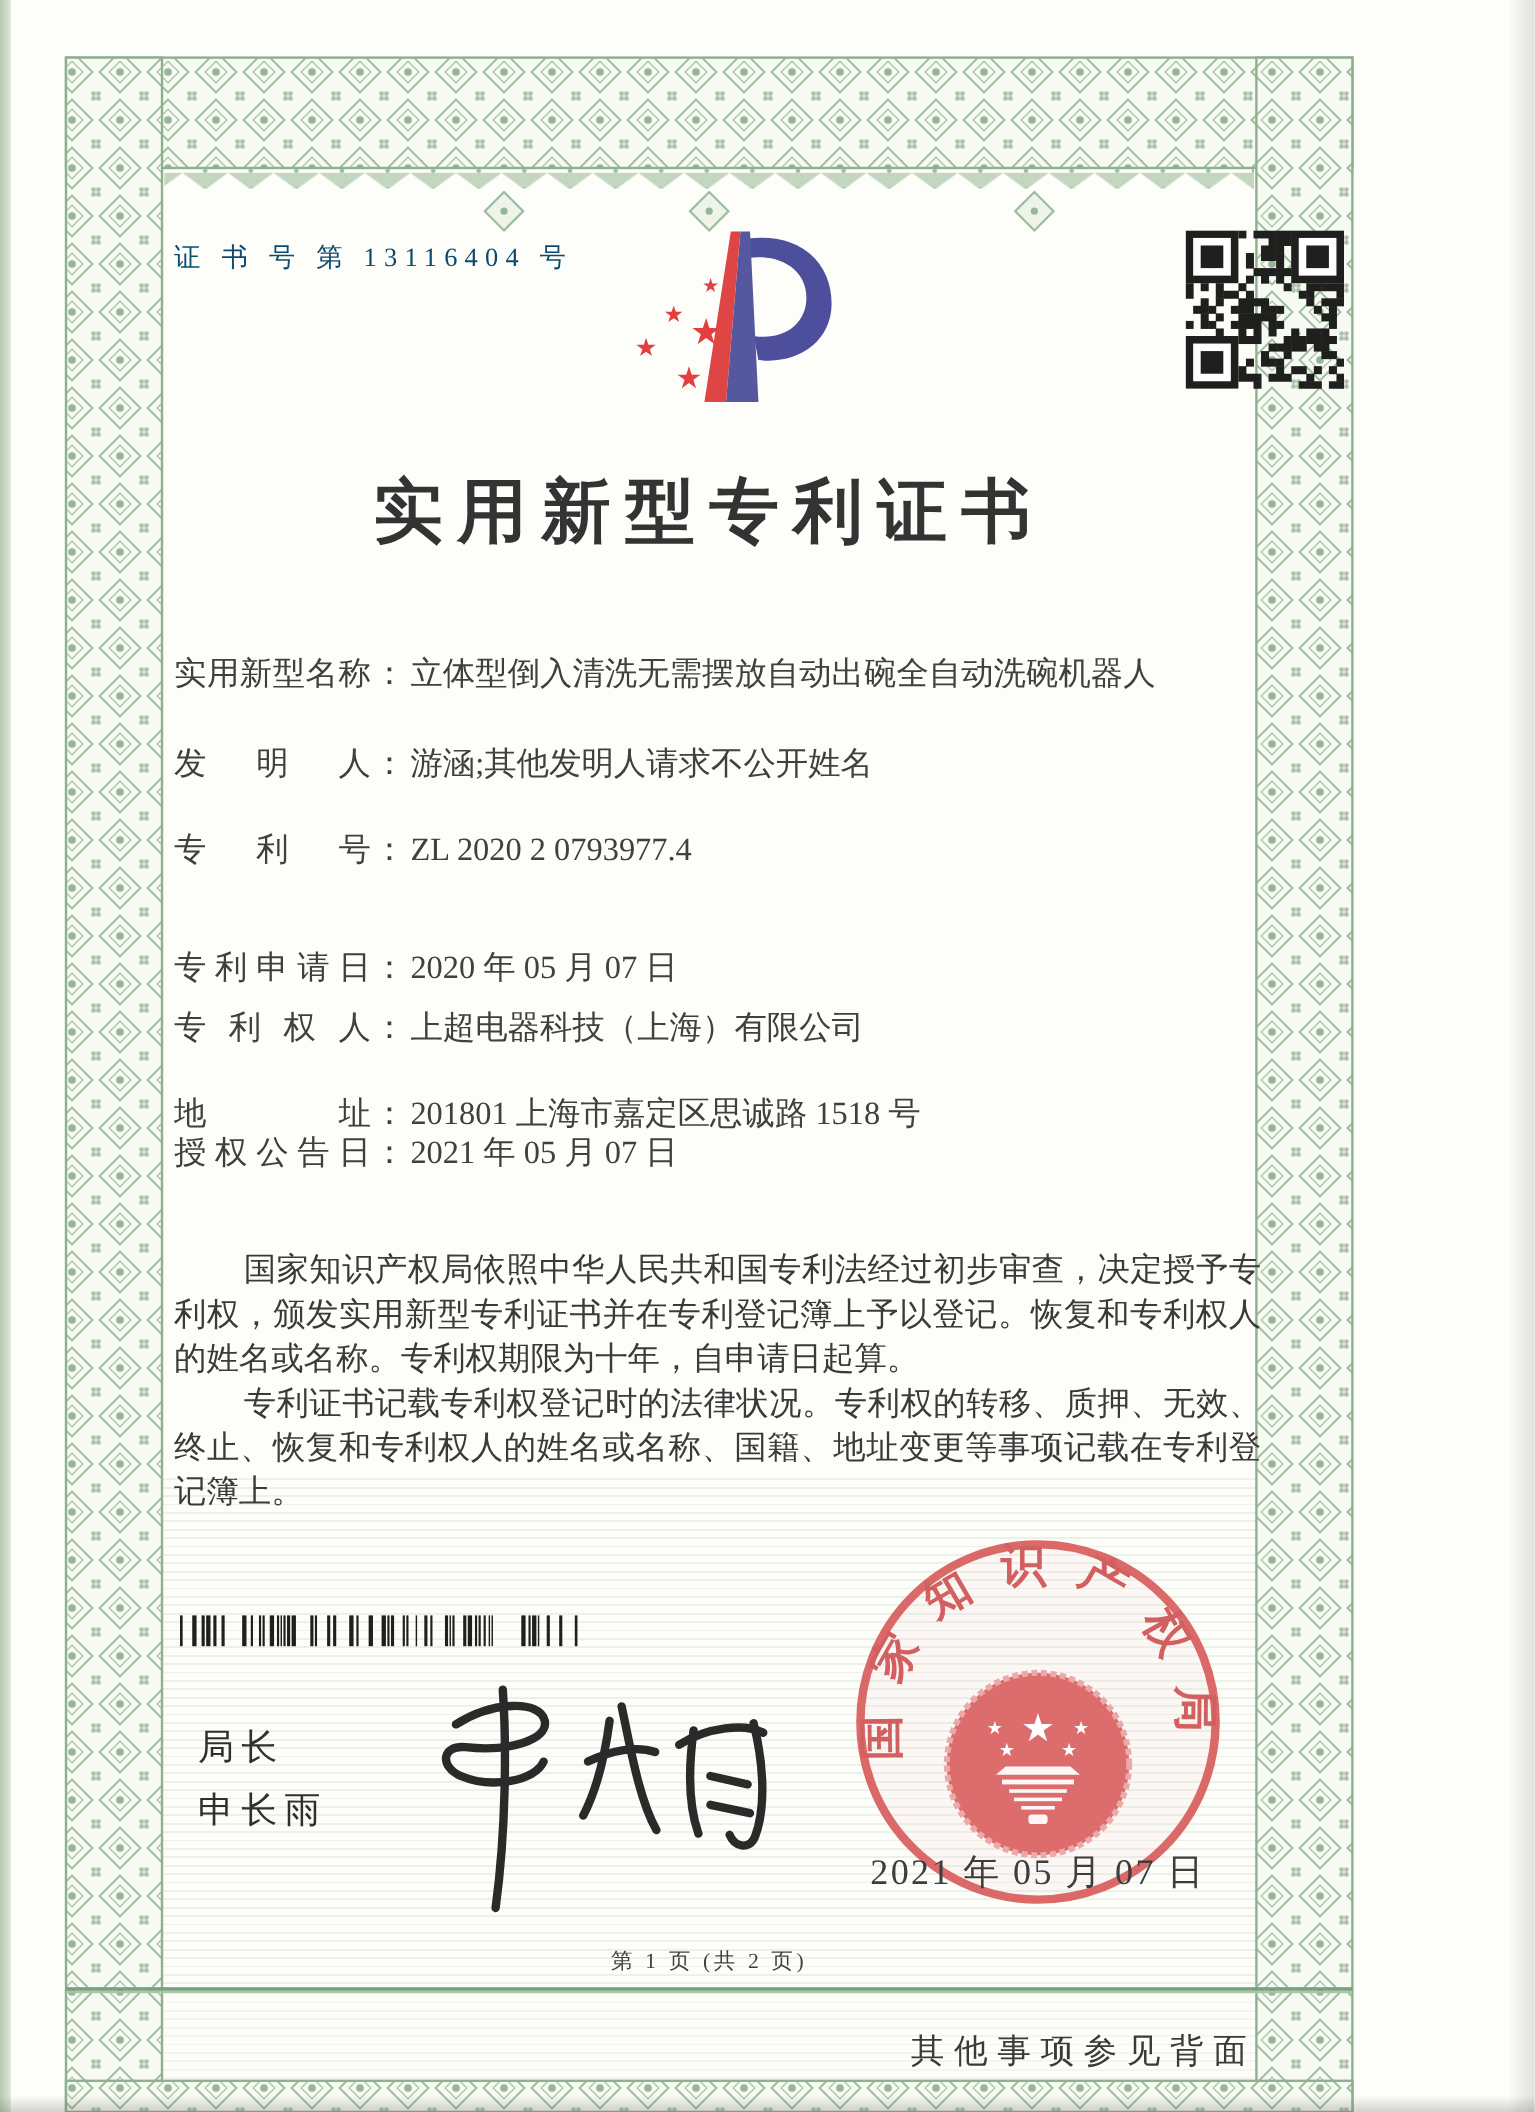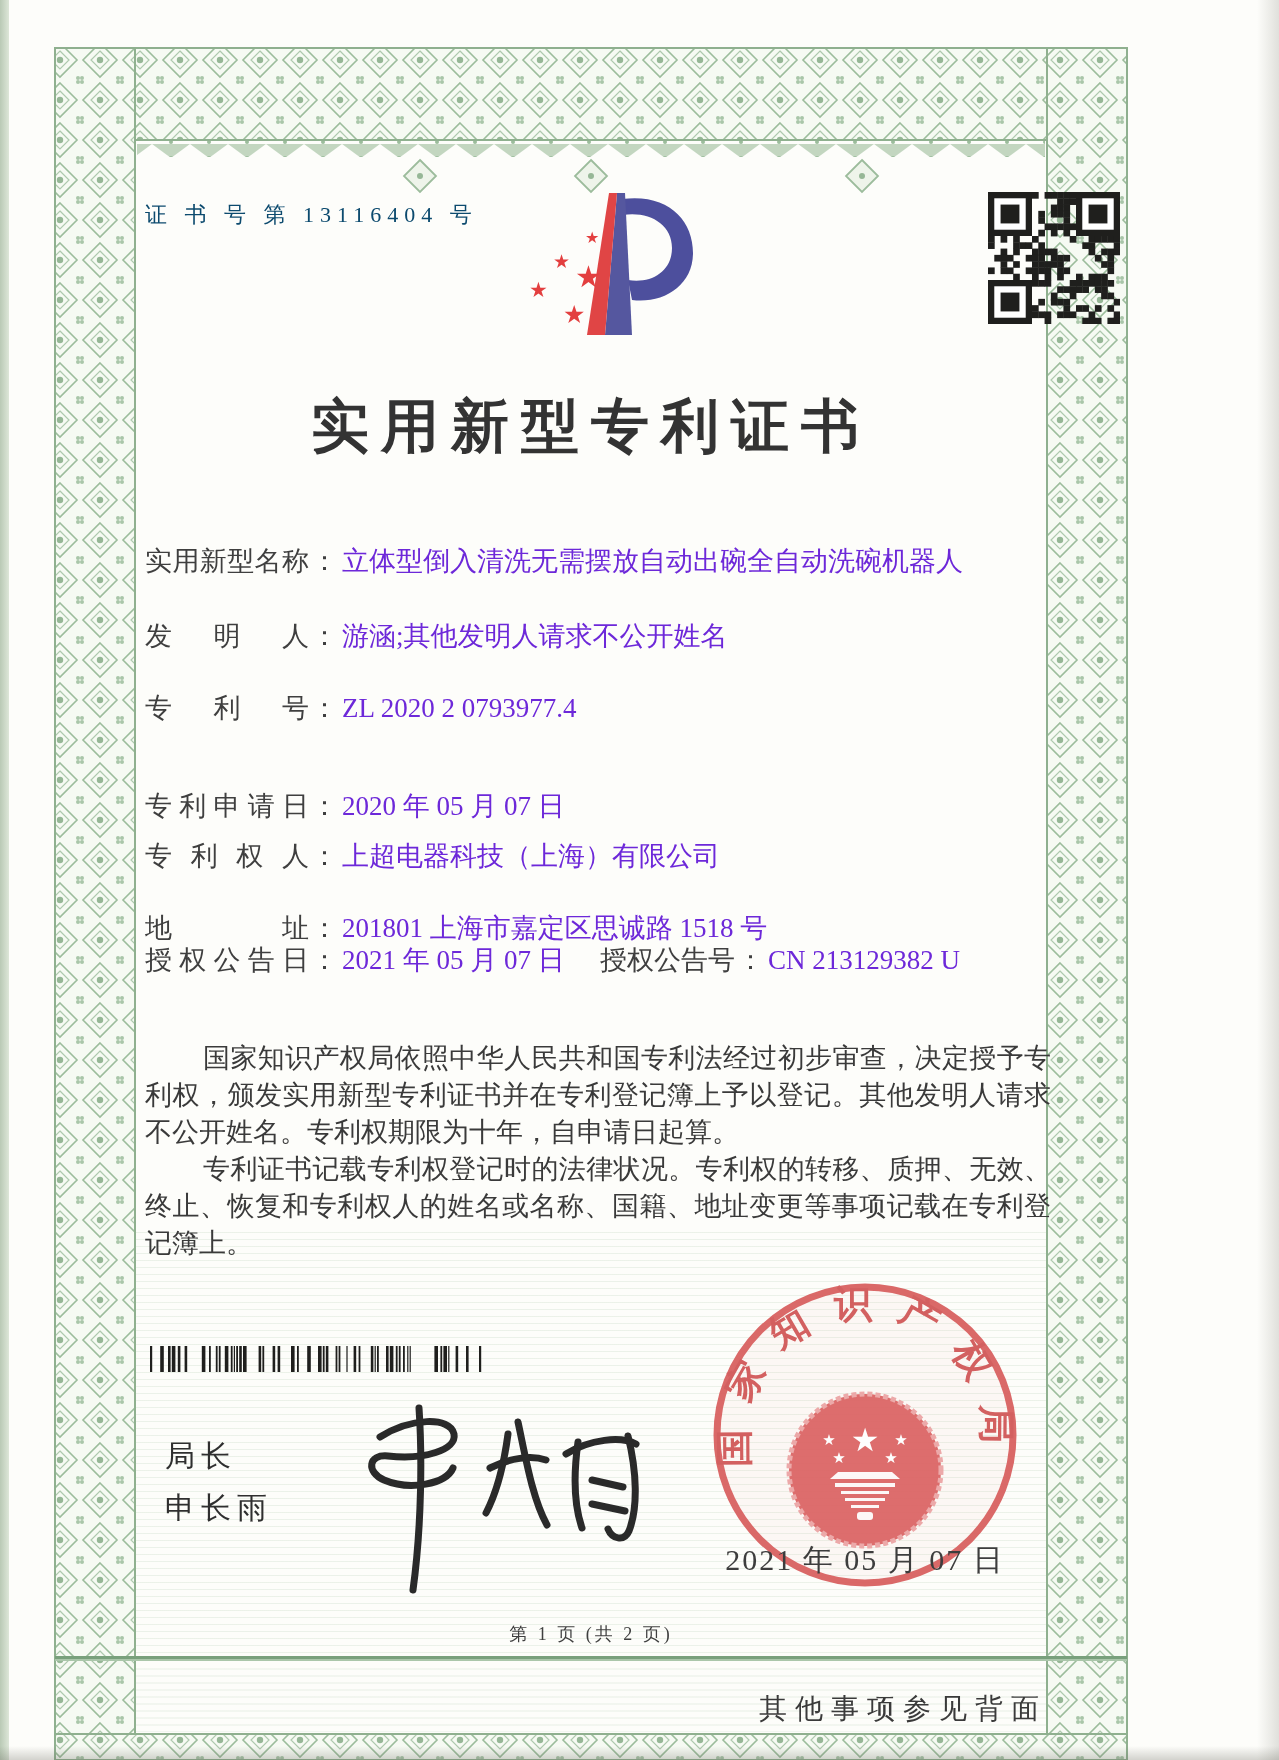--- a/index.html
+++ b/index.html
@@ -18,21 +18,21 @@
   #guilloche-footer{left:135px;top:1668px;width:912px;height:66px;
       background:repeating-linear-gradient(180deg,rgba(148,184,148,0.10) 0 1.5px,rgba(255,255,255,0) 1.5px 7px);}
   
   #cert-number{left:145px;top:200px;font-size:22px;letter-spacing:6px;color:#0c4a6e;}
   #page-title{left:135px;top:388px;width:912px;text-align:center;font-size:58px;font-weight:700;
       letter-spacing:12px;color:#333;}
   .field-row{left:145px;width:910px;height:36px;font-size:27px;color:#3f3f3f;white-space:nowrap;}
   .f-label{display:inline-block;width:164px;text-align:justify;text-align-last:justify;
       vertical-align:top;color:#3f3f3f;}
   .f-colon{display:inline-block;margin:0 4px 0 2px;}
-  .f-value{color:#6d28d9;}
+  .f-value{color:#404040;}
   #row-name{top:543px;} #row-inventor{top:618px;} #row-patno{top:690px;}
   #row-appdate{top:764px;margin-top:24px;} #row-patentee{top:838px;} #row-address{top:910px;}
   #row-grant{top:942px;}
   .pair2{position:absolute;left:455px;top:0;white-space:nowrap;}
   .pair2 .f-label2{display:inline-block;}
   #body-paragraphs{left:145px;top:1040px;width:906px;font-size:27px;line-height:37px;
       text-align:justify;color:#3a3a3a;}
   #body-paragraphs p{margin:0;text-indent:2.15em;}
   #official-title{left:165px;top:1436px;font-size:30px;letter-spacing:6px;color:#2f2f2f;}
   #official-name{left:165px;top:1488px;font-size:30px;letter-spacing:6px;color:#2f2f2f;}
@@ -272,27 +272,24 @@
   <span class="f-label">专利申请日</span><span class="f-colon">：</span><span class="f-value">2020 年 05 月 07 日</span>
 </div>
 <div class="abs field-row" id="row-patentee">
   <span class="f-label">专 利 权 人</span><span class="f-colon">：</span><span class="f-value">上超电器科技（上海）有限公司</span>
 </div>
 <div class="abs field-row" id="row-address">
   <span class="f-label">地　　址</span><span class="f-colon">：</span><span class="f-value">201801 上海市嘉定区思诚路 1518 号</span>
 </div>
 <div class="abs field-row" id="row-grant">
   <span class="f-label">授权公告日</span><span class="f-colon">：</span><span class="f-value">2021 年 05 月 07 日</span>
-  <span class="pair2">
-    <span class="f-label2">授权公告号</span><span class="f-colon">：</span><span class="f-value">CN 213129382 U</span>
-  </span>
 </div>
 
 <div class="abs" id="body-paragraphs">
-  <p>国家知识产权局依照中华人民共和国专利法经过初步审查，决定授予专利权，颁发实用新型专利证书并在专利登记簿上予以登记。其他发明人请求不公开姓名。专利权期限为十年，自申请日起算。</p>
+  <p>国家知识产权局依照中华人民共和国专利法经过初步审查，决定授予专利权，颁发实用新型专利证书并在专利登记簿上予以登记。恢复和专利权人的姓名或名称。专利权期限为十年，自申请日起算。</p>
   <p>专利证书记载专利权登记时的法律状况。专利权的转移、质押、无效、终止、恢复和专利权人的姓名或名称、国籍、地址变更等事项记载在专利登记簿上。</p>
 </div>
 
 <svg class="abs" id="barcode-svg" width="332" height="26" style="left:150px;top:1346px;z-index:2;">
     <rect x="0" y="0" width="2.2" height="26" fill="#1f1f1d"></rect>
     <rect x="10.2" y="0" width="3.6" height="26" fill="#1f1f1d"></rect>
     <rect x="18" y="0" width="2.6" height="26" fill="#1f1f1d"></rect>
     <rect x="21.8" y="0" width="3.6" height="26" fill="#1f1f1d"></rect>
     <rect x="27.8" y="0" width="2.6" height="26" fill="#1f1f1d"></rect>
     <rect x="34.6" y="0" width="2.6" height="26" fill="#1f1f1d"></rect>

